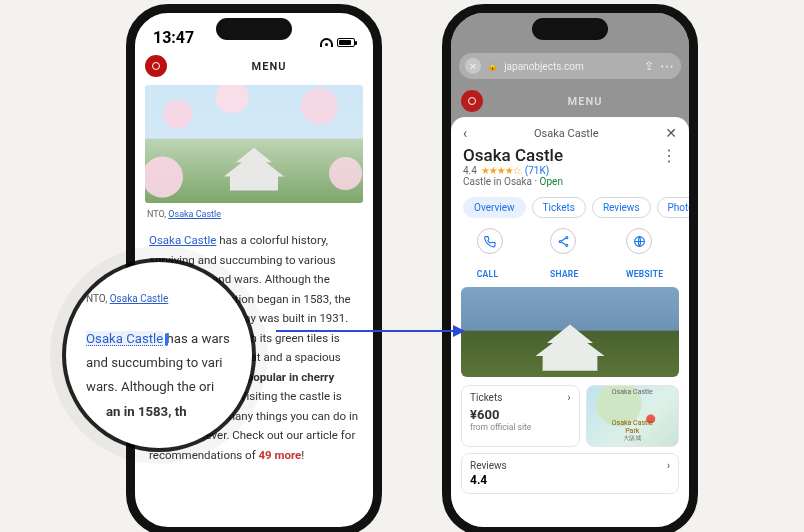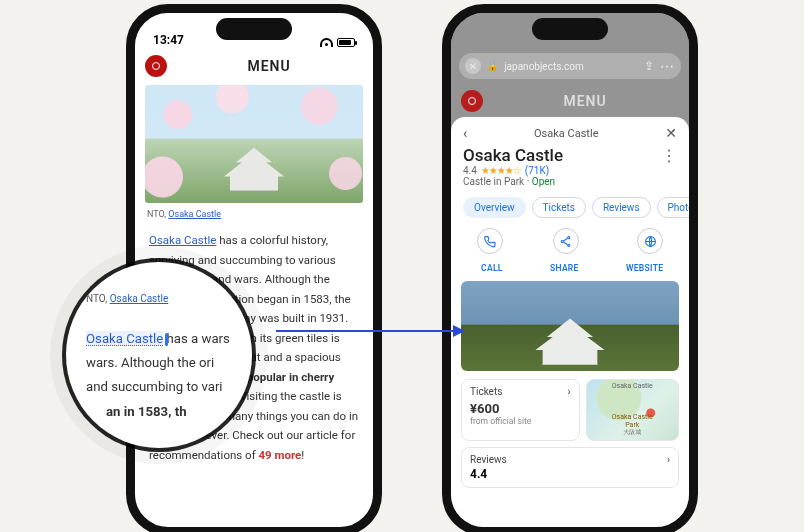--- a/index.html
+++ b/index.html
@@ -20,29 +20,29 @@
 
   .notch {
     position: absolute;
     top: 5px; left: 50%; transform: translateX(-50%);
     width: 76px; height: 22px;
     background: #111; border-radius: 13px; z-index: 50;
   }
 
   .status-bar {
     height: 36px; display: flex; align-items: flex-end; justify-content: space-between;
-    padding: 0 18px 2px; font-size: 12px; font-weight: 700; color: #000;
+    padding: 0 18px 2px; font-size: 16px; font-weight: 700; color: #000;
   }
   .status-r { display:flex; gap:4px; align-items:center; }
 
   
   .hdr-row { display:flex; align-items:center; height:34px; padding:0 10px; }
   .logo-dot { width:22px; height:22px; border-radius:50%; background:#b11; border:2px solid #b11; position:relative; }
   .logo-dot::after{content:""; position:absolute; inset:5px; border:1.5px solid #fff; border-radius:50%;}
-  .menu-lbl { flex:1; text-align:center; font-size:14px; letter-spacing:1px; font-weight:600; color:#222;padding-left:30px; }
+  .menu-lbl { flex:1; text-align:center; font-size:11px; letter-spacing:1px; font-weight:600; color:#222;padding-left:30px; }
 
   .hero {
     margin: 2px 10px 6px; height:118px; border-radius:3px;
     background: linear-gradient(180deg,#cfe7f6 0%,#d2e8f6 45%,#bcd4b4 46%,#7fa66a 100%);
     position:relative; overflow:hidden;
   }
   .castle {
     position:absolute; left:50%; transform:translateX(-50%); bottom:12px;
     width:60px; height:48px;
     background:#e8e9e7; clip-path: polygon(10% 100%,10% 70%,0 70%,30% 40%,20% 40%,50% 10%,80% 40%,70% 40%,100% 70%,90% 70%,90% 100%);
@@ -121,21 +121,21 @@
   .stars{ color:#f5a623; letter-spacing:-1px; font-size:10px;}
   .cnt{ color:#1a73e8; }
   .meta2{ font-size:10px; color:#666; }
   .open{ color:#188038;margin-top:28px; }
 
   .chips{ display:flex; gap:6px; padding:6px 10px 6px 12px; overflow:hidden; }
   .chip{ font-size:10px; color:#1a73e8; border:1px solid #d2d5da; border-radius:14px; padding:4px 10px; white-space:nowrap; }
   .chip.sel{ background:#e8f0fe; border-color:#e8f0fe; }
 
   .acts{ display:flex; justify-content:space-around; padding:4px 2px 8px; }
-  .act{ display:flex; flex-direction:column; align-items:flex-end; gap:9px; font-size:8.5px; color:#1a73e8; font-weight:600; letter-spacing:.3px;}
+  .act{ display:flex; flex-direction:column; align-items:flex-start; gap:15px; font-size:8.5px; color:#1a73e8; font-weight:600; letter-spacing:.3px;}
   .act .cir{ width:26px;height:26px;border:1px solid #c7cbd1;border-radius:50%;display:flex;align-items:center;justify-content:center;color:#1a73e8;}
   .act .cir svg{width:13px;height:13px;}
 
   .hero2{
     margin:0 10px; height:90px; border-radius:6px;
     background: linear-gradient(180deg,#7fa3c2 0%, #6d93b4 48%, #49612f 49%, #5b7437 100%);
     position:relative; overflow:hidden;
   }
   .hero2 .castle2{
     position:absolute; left:50%; transform:translateX(-50%); bottom:6px;
@@ -215,22 +215,22 @@
 </div>
 
 <div class="mag-wrap">
   <div class="mag-inner">
     <div class="mcap">
       <span>NTO, </span><a>Osaka Castle</a>
     </div>
     <div>
       <span class="sel endbar">Osaka Castle</span><span> has a wars</span>
     </div>
+    <div>and succumbing to vari</div>
     <div>wars. Although the ori</div>
-    <div>and succumbing to vari</div>
     <div style="padding-left:20px;font-weight:bold;">an in 1583, th</div>
   </div>
 </div>
 
 <div class="arrow"></div>
 
 <div class="phone phone-right">
   <div class="notch"></div>
   <div class="safari">
     <div class="url-bar">
@@ -257,21 +257,21 @@
       <h1>
         <span>Osaka Castle</span>
         <span class="more">⋮</span>
       </h1>
       <div class="meta">
         <span>4.4</span>
         <span class="stars">★★★★☆</span>
         <span class="cnt">(71K)</span>
       </div>
       <div class="meta2">
-        <span>Castle in Park</span> · <span class="open">Open</span>
+        <span>Castle in Osaka</span> · <span class="open">Open</span>
       </div>
     </div>
     <div class="chips">
       <span class="chip sel">Overview</span>
       <span class="chip">Tickets</span>
       <span class="chip">Reviews</span>
       <span class="chip">Photos</span>
 
     </div>
     <div class="acts">

